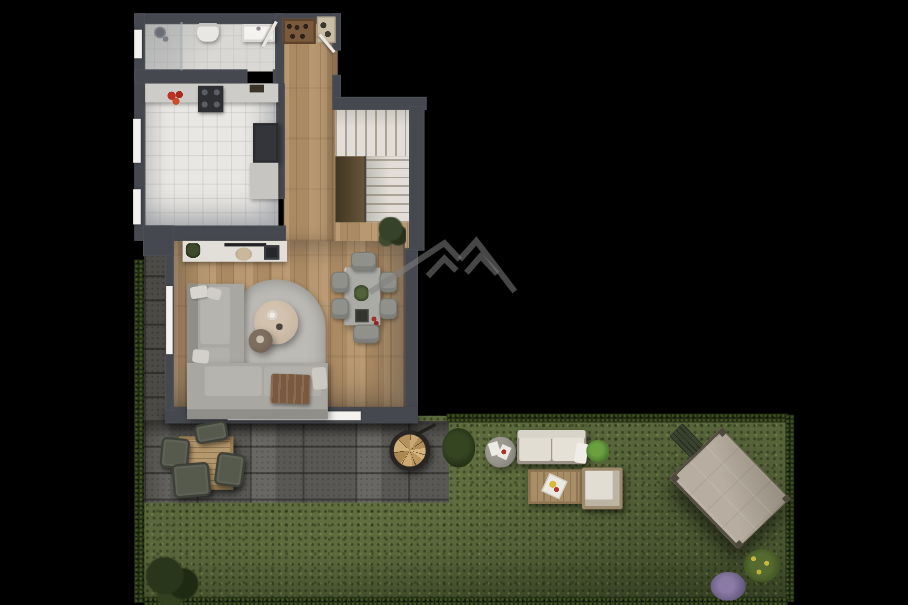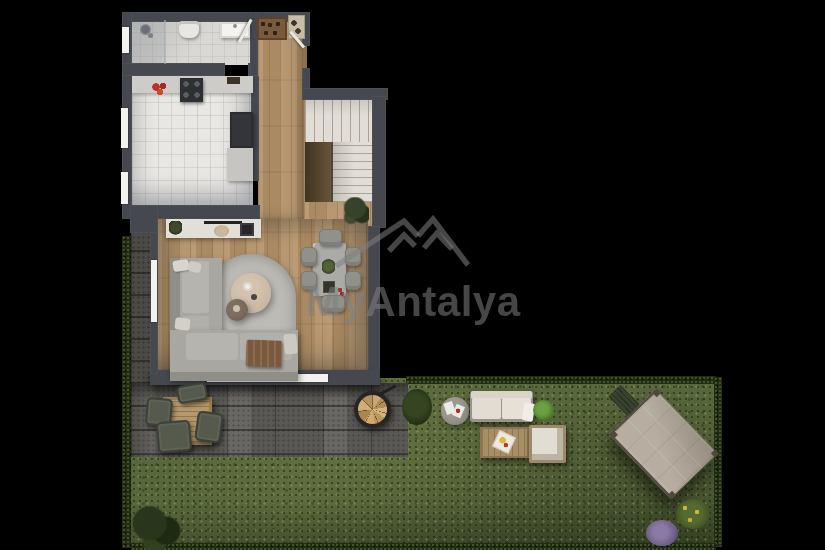--- a/index.html
+++ b/index.html
@@ -225,15 +225,14 @@
   <div class="abs" style="left:132px;top:504px;width:52px;height:46px;background:radial-gradient(circle 18px at 34% 42%,#2a361c 16px,transparent 18px),radial-gradient(circle 15px at 66% 58%,#1f2a13 13px,transparent 15px),radial-gradient(circle 13px at 44% 80%,#33401f 11px,transparent 13px);"></div>
   <div class="abs" style="left:646px;top:520px;width:32px;height:26px;border-radius:50%;background:radial-gradient(circle at 45% 45%,#8a7aa5 30%,#6b5f85 65%,#4c4361 95%);background-blend-mode:normal;"></div>
   <div class="abs" style="left:676px;top:499px;width:34px;height:30px;border-radius:50%;background:radial-gradient(circle 2px at 9px 9px,#c9b83a 2px,transparent 2.5px),radial-gradient(circle 2px at 21px 13px,#c9b83a 2px,transparent 2.5px),radial-gradient(circle 2px at 14px 21px,#bfae34 2px,transparent 2.5px),radial-gradient(circle at 48% 48%,#556a30 40%,#3c4e20 80%);"></div>
 
   <svg class="abs" style="left:330px;top:210px;z-index:10;" width="170" height="70" viewBox="0 0 170 70" fill="none">
     <path d="M6,56 L74,11 L88,26" stroke="rgba(128,128,128,.55)" stroke-width="5.5"></path>
     <path d="M59,41 L74,25 L85,36" stroke="rgba(128,128,128,.55)" stroke-width="5.5"></path>
     <path d="M88,26 L103,9 L138,55" stroke="rgba(128,128,128,.55)" stroke-width="5.5"></path>
     <path d="M94,38 L107,23 L122,39" stroke="rgba(128,128,128,.55)" stroke-width="5.5"></path>
   </svg>
-  <div id="wm-text" class="abs" style="left:306px;top:278px;z-index:10;">MyAntalya</div>
 
 </div>
 
 </body></html>

